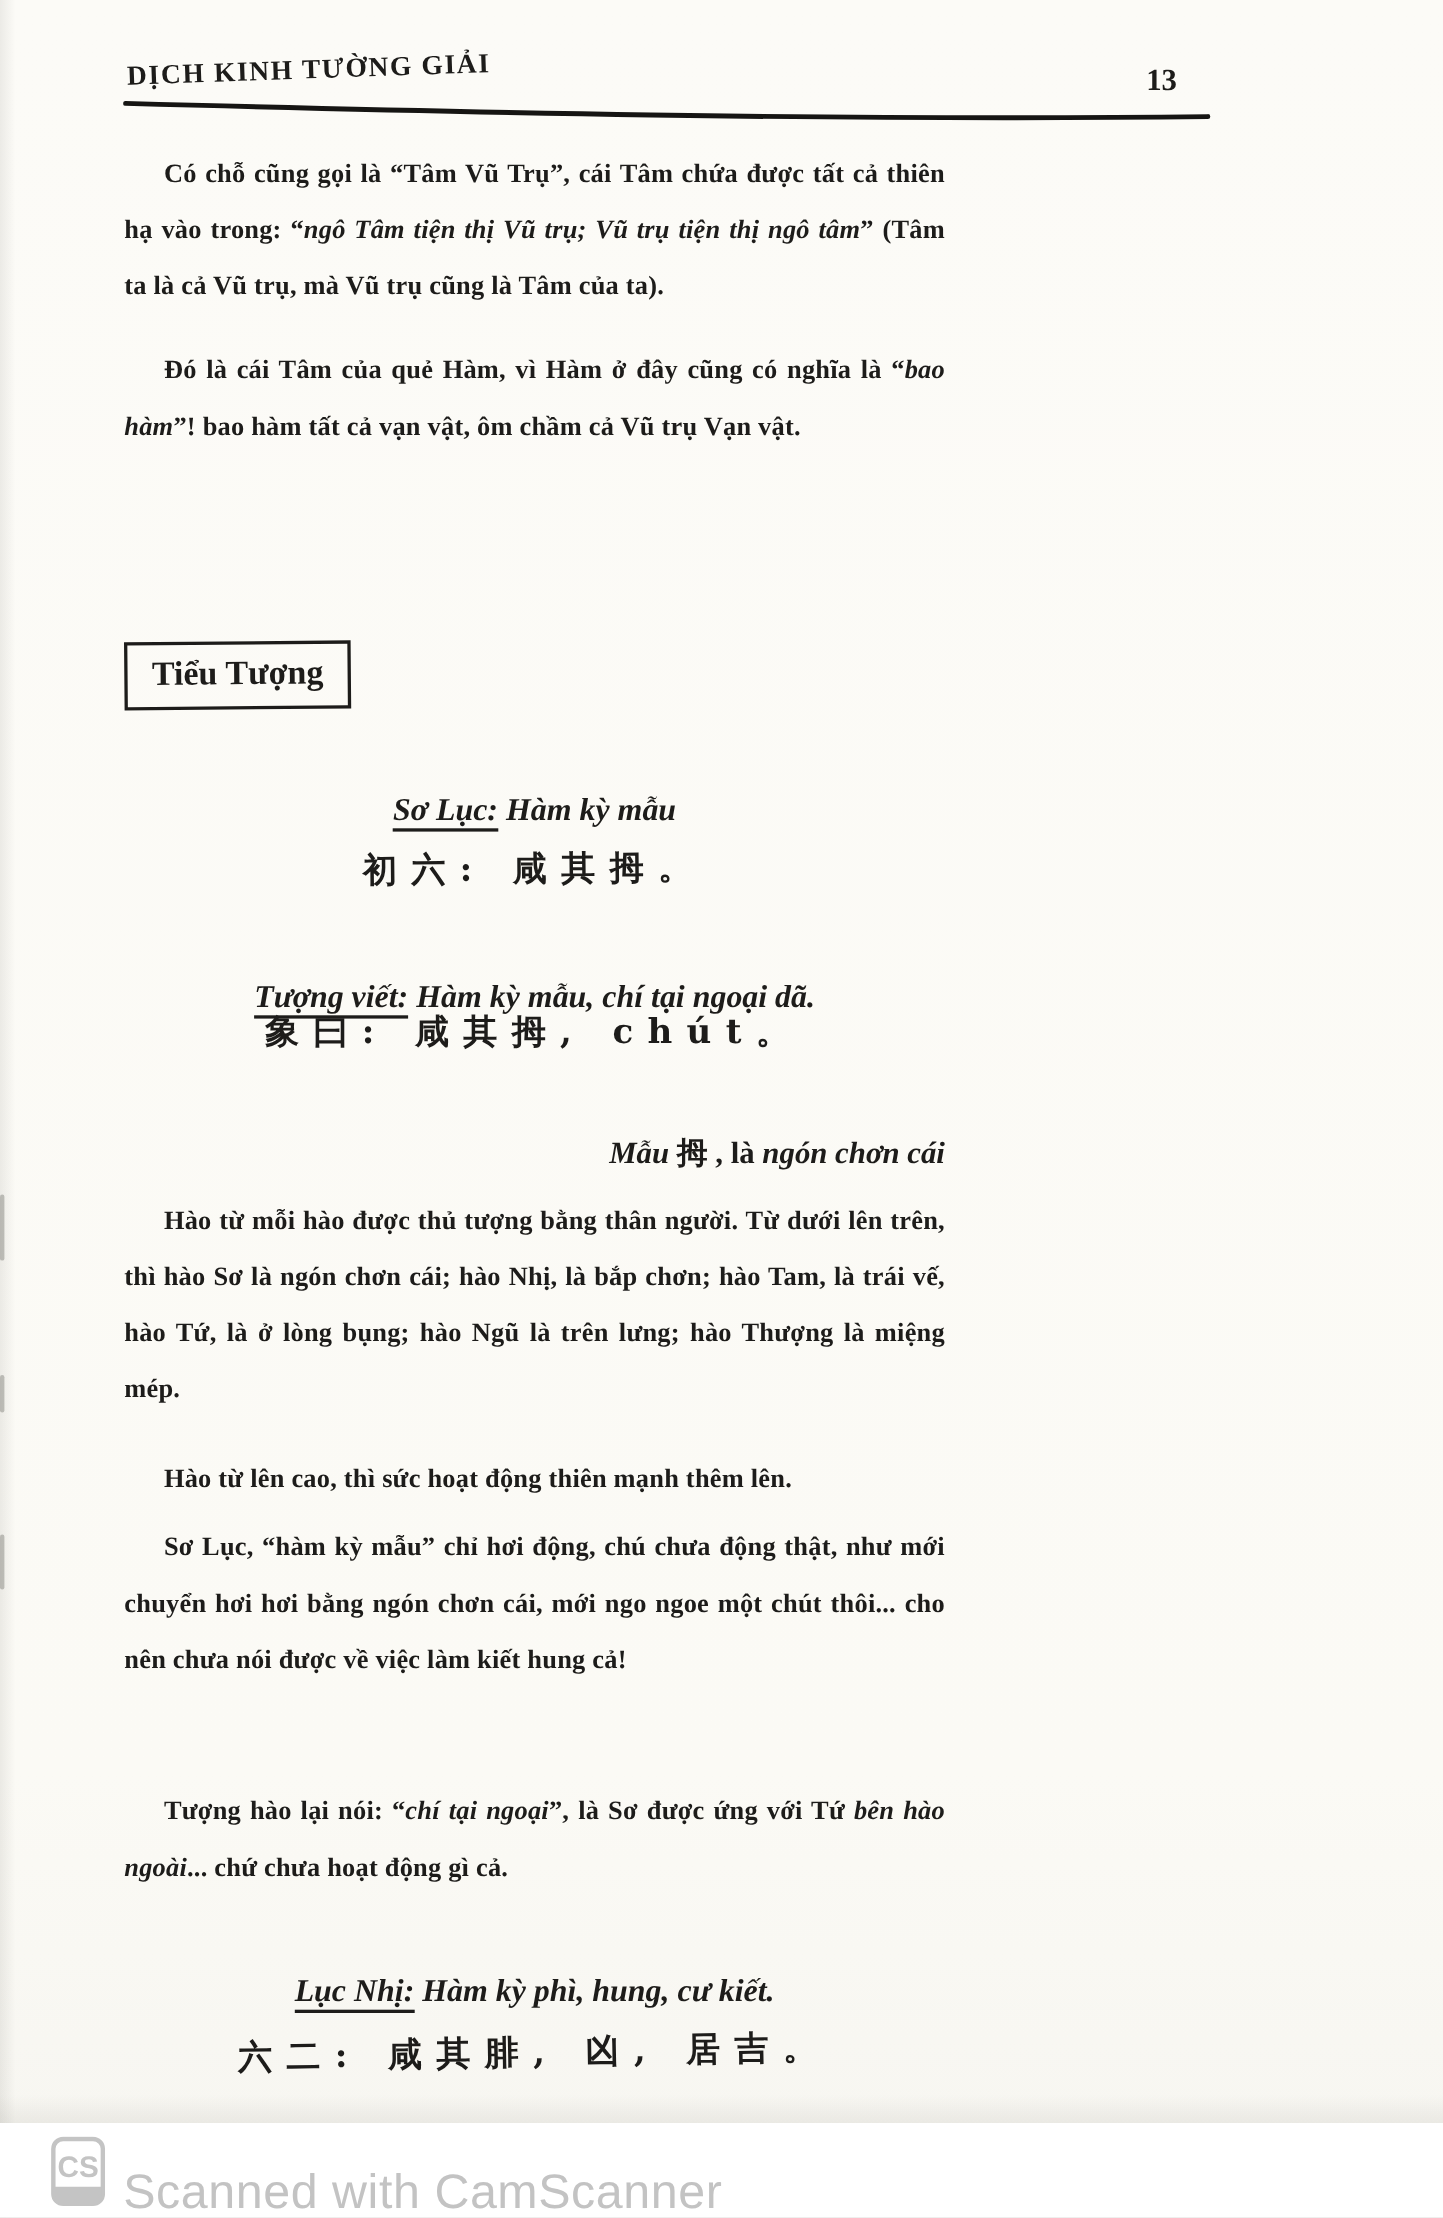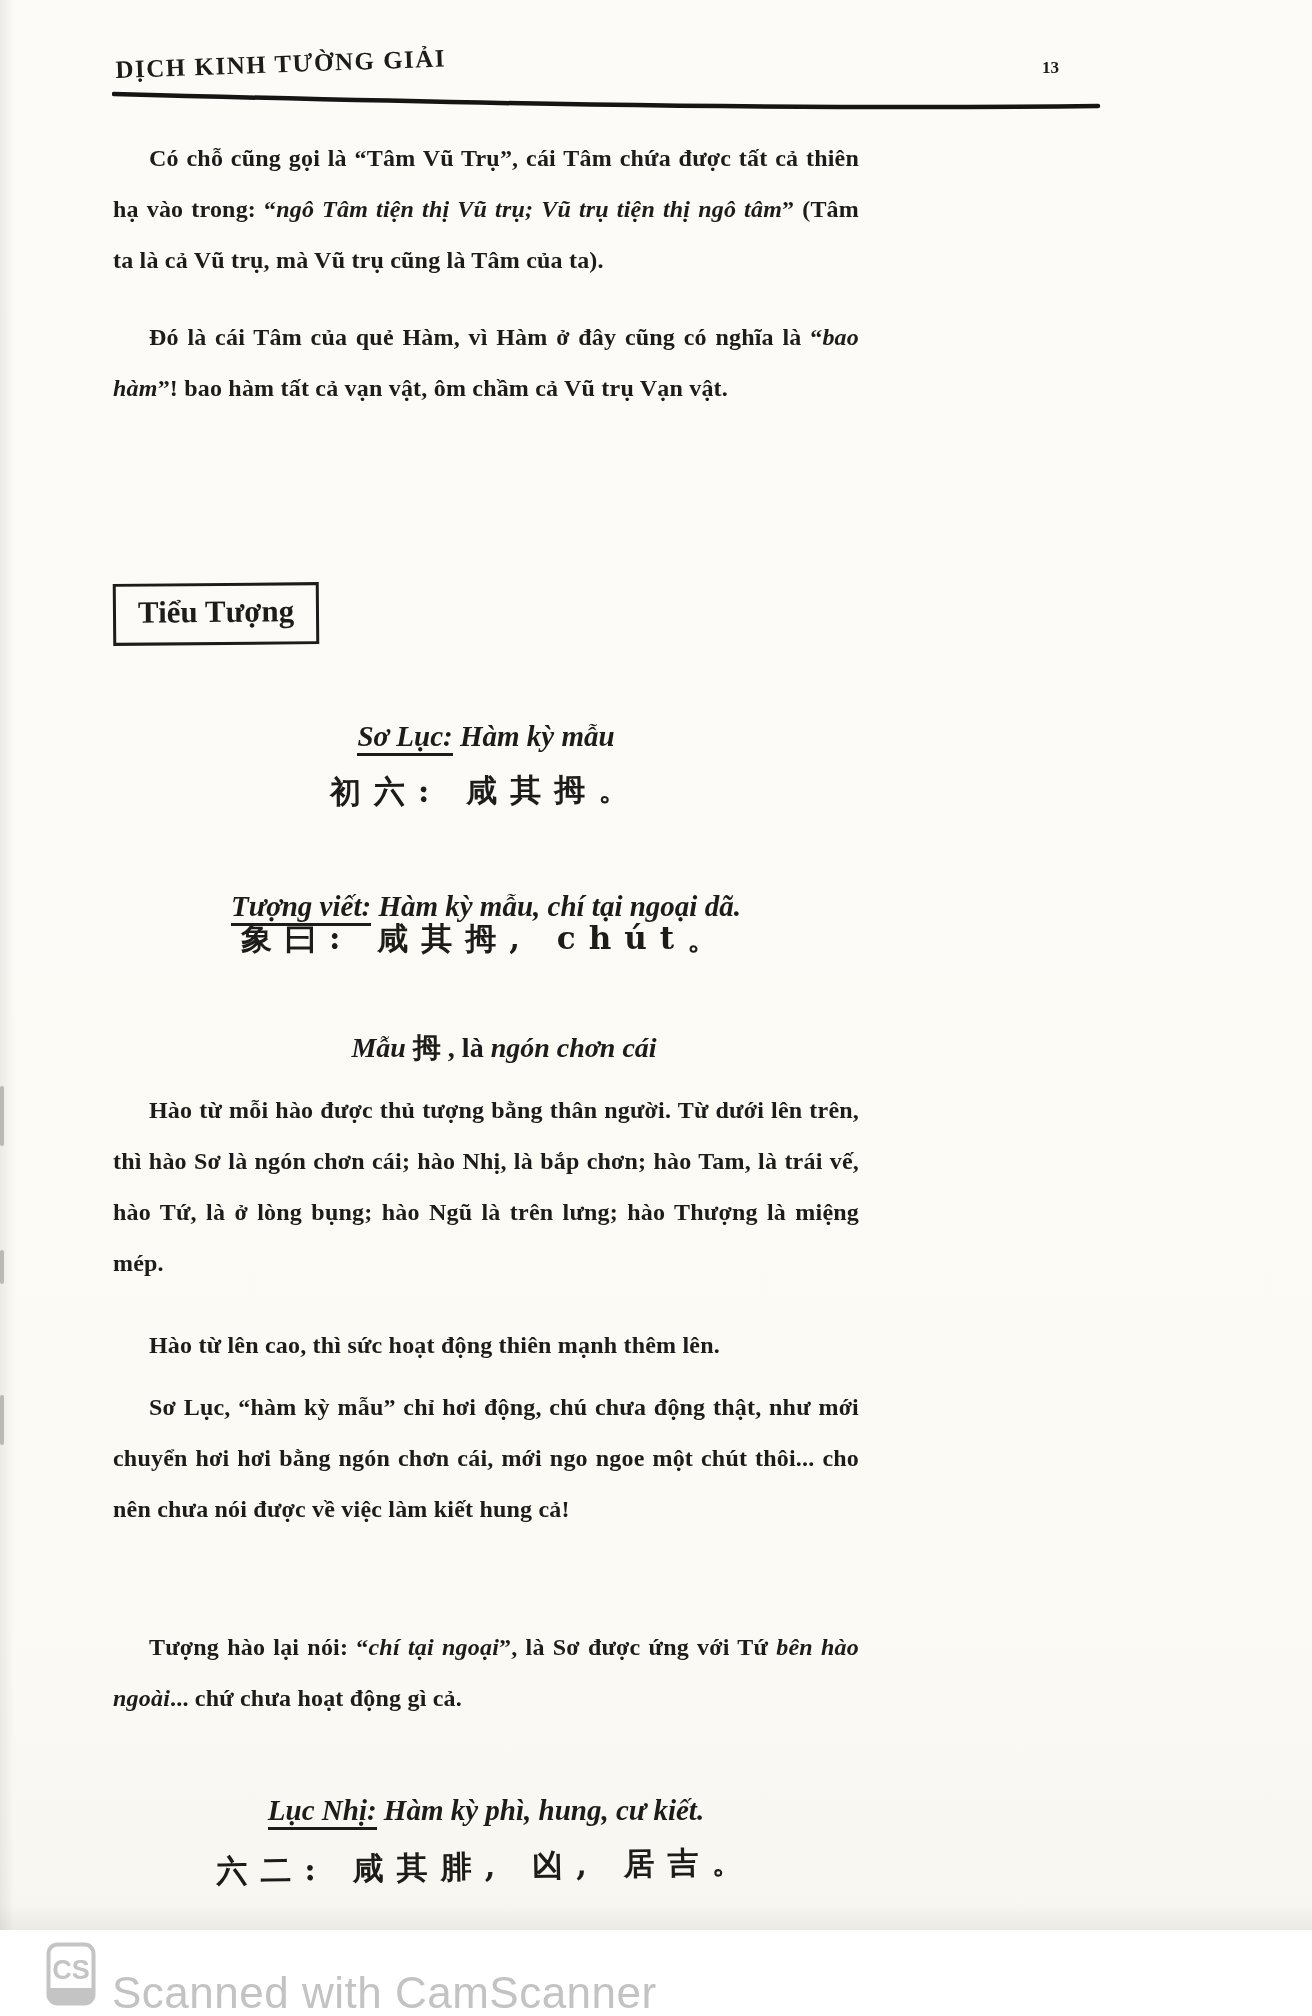--- a/index.html
+++ b/index.html
@@ -23,21 +23,21 @@
 
   
   .hdr-title{
     position:absolute;left:116px;top:56px;
     font-family:"Liberation Serif", serif;
     font-weight:700;font-size:25px;letter-spacing:1.5px;
     transform:rotate(-2deg);transform-origin:left bottom;
   }
   .hdr-pageno{
     position:absolute;left:1042px;top:58px;
-    font-weight:700;font-size:17px;
+    font-weight:700;font-size:28px;
   }
   .hdr-rule{position:absolute;left:112px;top:86px;}
 
   
   .content{position:absolute;left:113px;top:0;width:746px;}
   .blk{position:absolute;left:0;width:746px;}
   .body-p{
     margin:0;text-align:justify;text-indent:36px;
     font-size:24px;line-height:51px;font-weight:700;
     letter-spacing:0.2px;
@@ -60,21 +60,21 @@
     font-size:29px;font-weight:700;font-style:italic;line-height:40px;
   }
   .verse-lead{border-bottom:3px solid #1d1c1a;padding-bottom:1px;}
   .cjk-line{
     margin:0;text-align:center;
     font-family:"DejaVu Serif", serif;
     font-size:31px;font-weight:700;letter-spacing:13px;line-height:44px;
     white-space:nowrap;
   }
   .mau{
-    margin:0;text-indent:36px;text-align:center;
+    margin:0;text-indent:36px;text-align:right;
     font-size:28px;line-height:51px;font-weight:700;
   }
 
   
   .scan-band{
     position:absolute;left:0;bottom:86px;width:100%;height:26px;
     background:linear-gradient(180deg, rgba(0,0,0,0) , rgba(120,118,110,0.10));
   }
   .footer{
     position:absolute;left:0;bottom:0;width:100%;height:86px;

